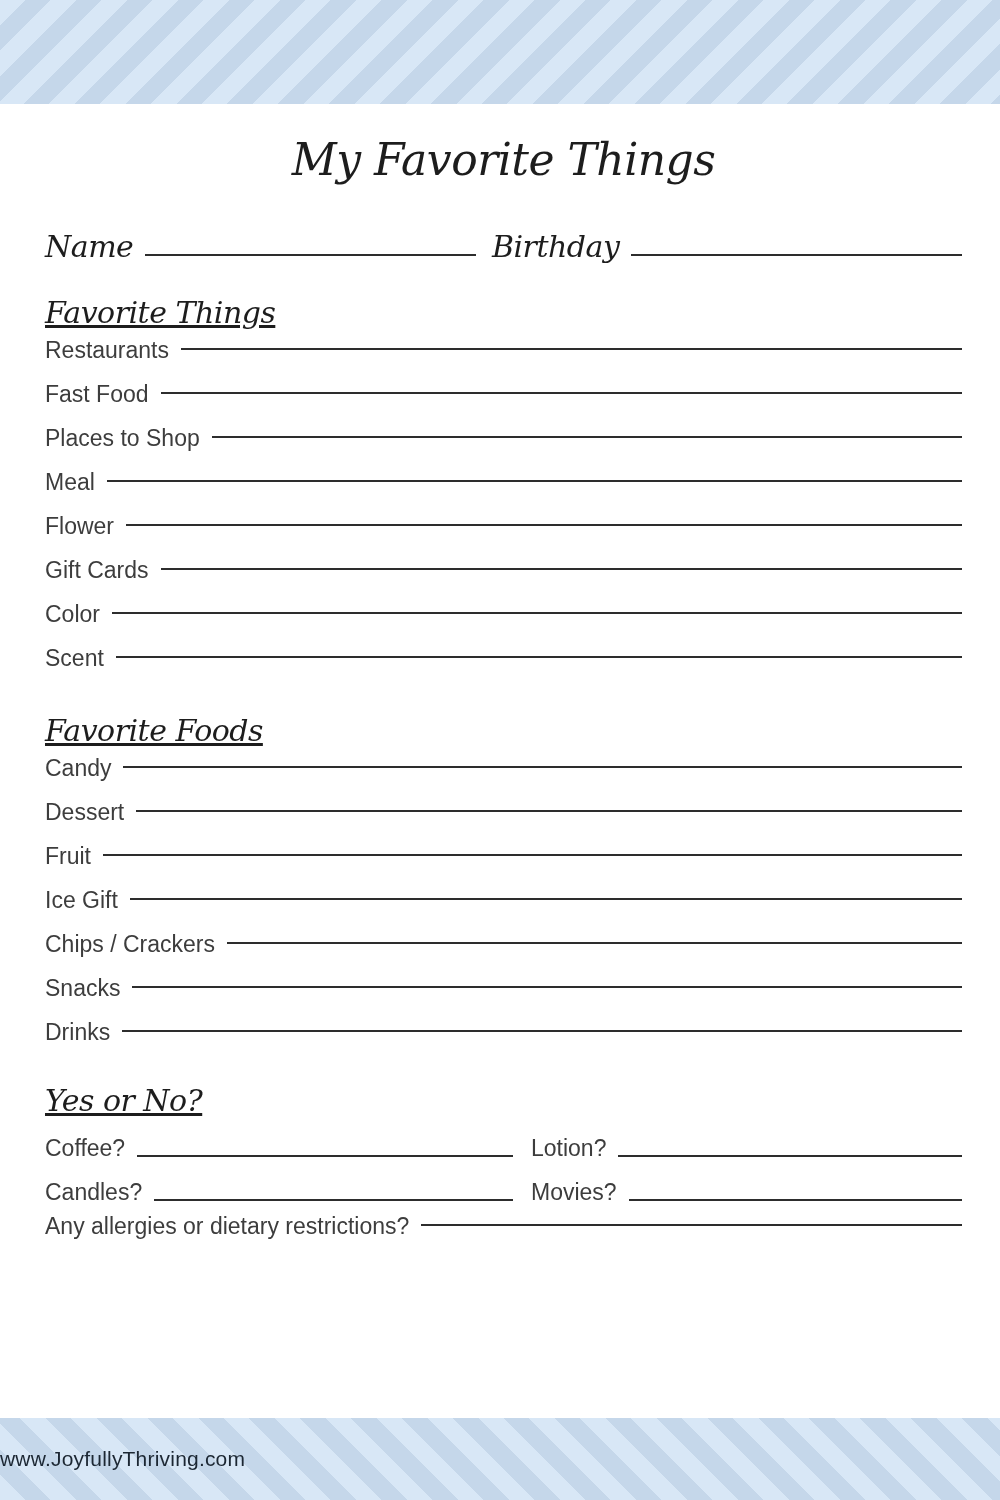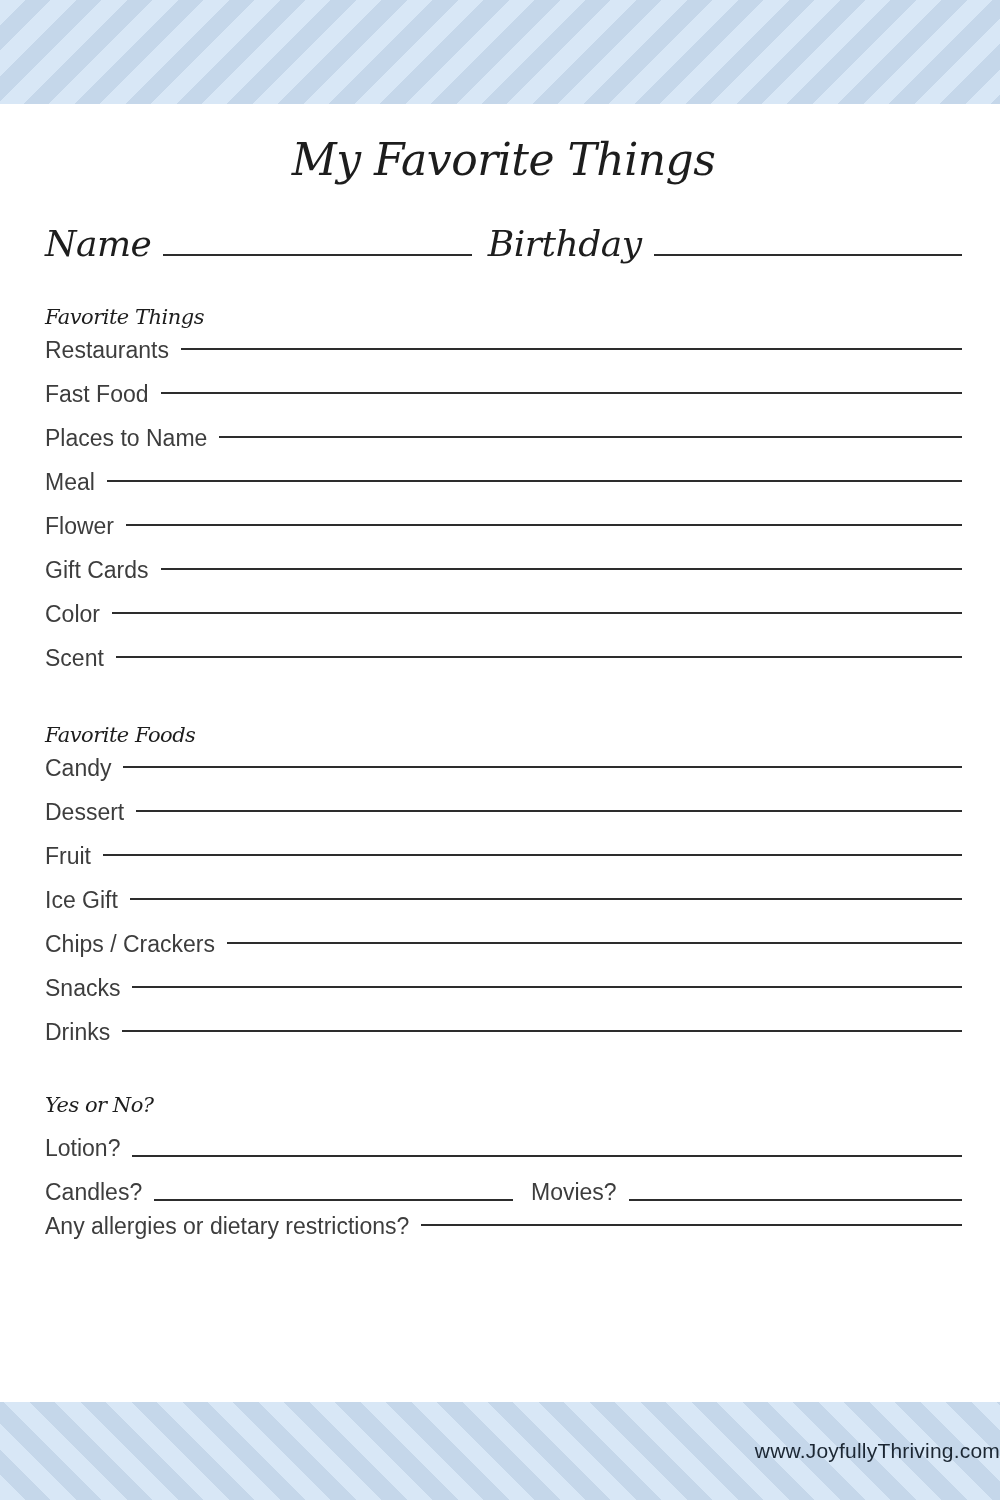--- a/index.html
+++ b/index.html
@@ -17,52 +17,52 @@
     display:flex;flex-direction:column;
     font-family:"Liberation Sans", sans-serif;
     overflow:hidden;
   }
   .banner{
     width:100%;flex:0 0 auto;
     background:repeating-linear-gradient(135deg, var(--stripe-light) 0 18px, var(--stripe-dark) 18px 36px);
   }
   .banner.top{height:104px;}
   .banner.bottom{
-    height:98px;margin-top:auto;
+    height:82px;margin-top:auto;
     background:repeating-linear-gradient(45deg, var(--stripe-light) 0 18px, var(--stripe-dark) 18px 36px);
-    display:flex;align-items:center;justify-content:flex-end;
+    display:flex;align-items:center;justify-content:flex-start;
   }
   .content{padding:0 38px 0 45px;}
   .script{
     font-family:"DejaVu Serif", serif;
     font-style:italic;
     color:var(--heading-text);
     letter-spacing:-0.5px;
     white-space:nowrap;
   }
   .page-title{
     margin-top:30px;height:60px;
     font-size:44px;font-weight:500;
     text-align:center;
     font-style:italic;
   }
   .name-row{
     margin-top:22px;height:46px;
     display:flex;align-items:flex-end;
   }
-  .name-row .script{font-size:36px;line-height:1;}
+  .name-row .script{font-size:30px;line-height:1;}
   .fill-line{
     flex:1;border-bottom:2px solid var(--line);
     margin-left:12px;margin-bottom:3px;height:0;
   }
   .name-row .fill-line{margin-bottom:6px;}
   .name-row .second-label{margin-left:16px;}
   .section-heading{
-    font-size:21px;line-height:1;
-    display:flex;align-items:flex-end;
+    font-size:30px;line-height:1;
+    display:flex;align-items:flex-end;text-decoration:underline;
   }
   .section-heading.first{margin-top:20px;height:46px;}
   .section-heading.second{margin-top:18px;height:48px;}
   .section-heading.third{margin-top:14px;height:48px;}
   .row{
     height:44px;display:flex;align-items:center;
   }
   .field-label{
     font-size:23px;line-height:1;
     color:var(--label-text);white-space:nowrap;
@@ -96,21 +96,21 @@
 
   <div class="row">
     <span class="field-label">Restaurants</span>
     <span class="fill-line"></span>
   </div>
   <div class="row">
     <span class="field-label">Fast Food</span>
     <span class="fill-line"></span>
   </div>
   <div class="row">
-    <span class="field-label">Places to Name</span>
+    <span class="field-label">Places to Shop</span>
     <span class="fill-line"></span>
   </div>
   <div class="row">
     <span class="field-label">Meal</span>
     <span class="fill-line"></span>
   </div>
   <div class="row">
     <span class="field-label">Flower</span>
     <span class="fill-line"></span>
   </div>
@@ -154,20 +154,24 @@
     <span class="fill-line"></span>
   </div>
   <div class="row">
     <span class="field-label">Drinks</span>
     <span class="fill-line"></span>
   </div>
 
   <div class="script section-heading third">Yes or No?</div>
 
   <div class="pair-row">
+    <div class="half left">
+      <span class="field-label">Coffee?</span>
+      <span class="fill-line"></span>
+    </div>
     <div class="half right">
       <span class="field-label">Lotion?</span>
       <span class="fill-line"></span>
     </div>
   </div>
   <div class="pair-row">
     <div class="half left">
       <span class="field-label">Candles?</span>
       <span class="fill-line"></span>
     </div>

